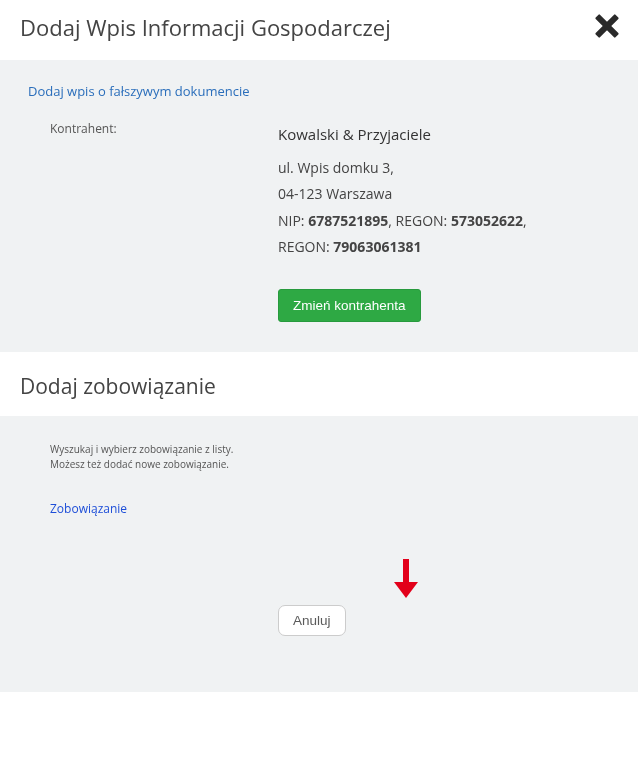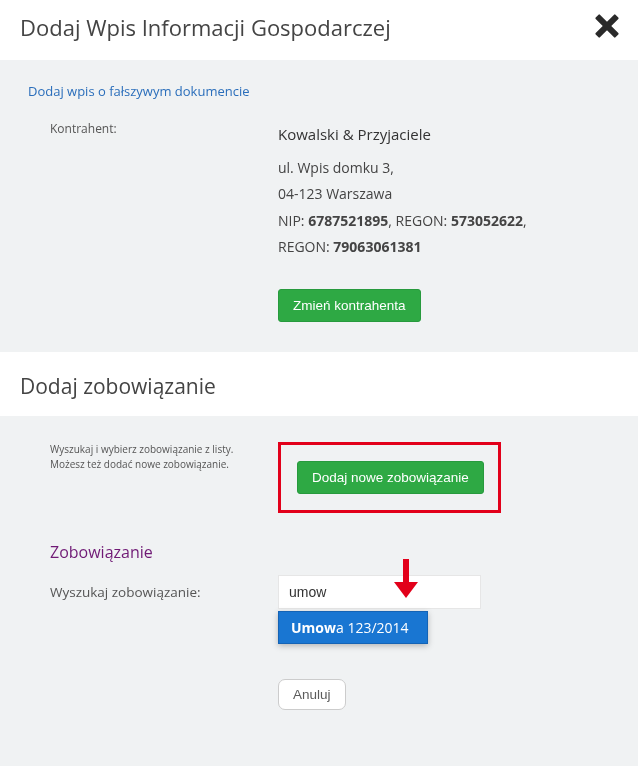--- a/index.html
+++ b/index.html
@@ -99,24 +99,24 @@
   .highlight-box {
     border: 3px solid #e2001a;
     padding: 16px 14px 16px 16px;
     display: inline-block;
   }
   .sub-row { display: flex; gap: 20px; align-items: flex-start; }
   .sub-row .label-col { font-size: 10px; color: #555; line-height: 1.5; }
   .sub-row .value-col { }
 
   .subhead {
-    font-size: 16px;
-    color: #701a75;
+    font-size: 12px;
+    color: #1d4ed8;
     margin-top: 28px;
-    margin-bottom: 12px;
+    margin-bottom: 18px;
     margin-left: 22px;
   }
   .search-row {
     display: flex;
     gap: 20px;
     align-items: center;
   }
   .search-row .label-col { width: 230px; font-size: 13.5px; color: #555; }
   .search-input {
     flex: 1;
@@ -208,40 +208,24 @@
   </div>
 </div>
 
 <div class="section-title">Dodaj zobowiązanie</div>
 
 <div class="section-gray" style="padding-top:26px; padding-bottom:26px;">
   <div class="sub-row">
     <div class="label-col" style="padding-left:22px;">
       <span>Wyszukaj i wybierz zobowiązanie z listy. Możesz też dodać nowe zobowiązanie.</span>
     </div>
-    <div class="value-col">
-      <div class="highlight-box">
-        <button class="btn-green" style="margin-top:0;">Dodaj nowe zobowiązanie</button>
-      </div>
-    </div>
   </div>
 
   <div class="subhead">Zobowiązanie</div>
 
-  <div class="search-row">
-    <div class="label-col" style="padding-left:22px;">
-      <span>Wyszukaj zobowiązanie:</span>
-    </div>
-    <div class="search-wrap">
-      <input class="search-input" type="text" value="umow" style="">
-      <div class="dropdown">
-        <span class="match">Umow</span><span>a 123/2014</span>
-      </div>
-    </div>
-  </div>
 
   <div class="footer-actions">
     <div class="row">
       <div class="label-col"></div>
       <div class="value-col">
         <button class="cancel-btn">Anuluj</button>
       </div>
     </div>
   </div>
 </div>

